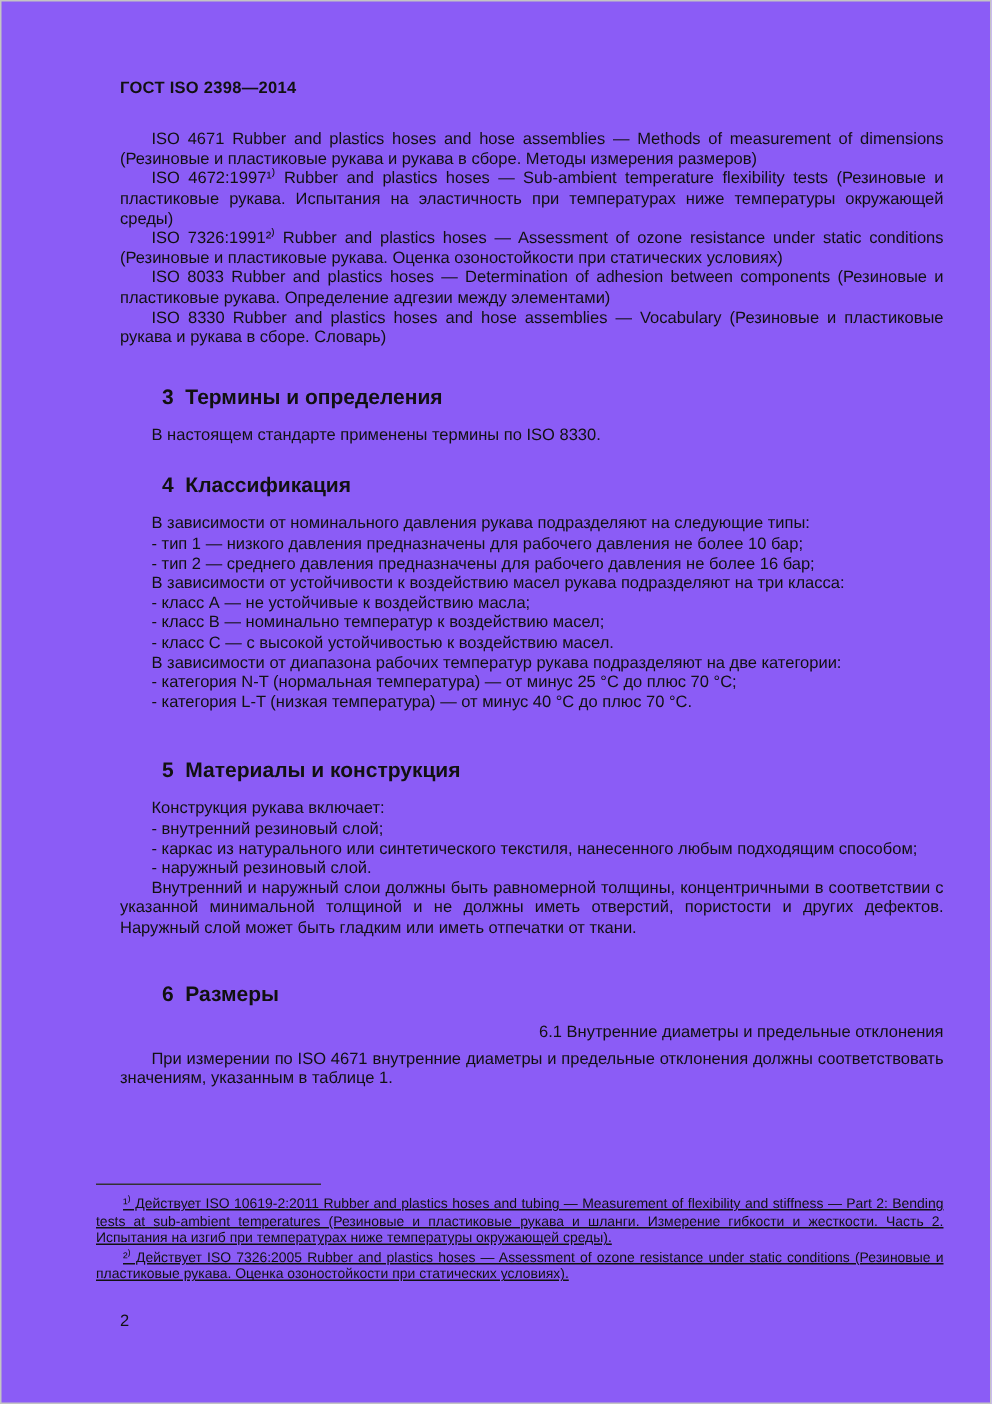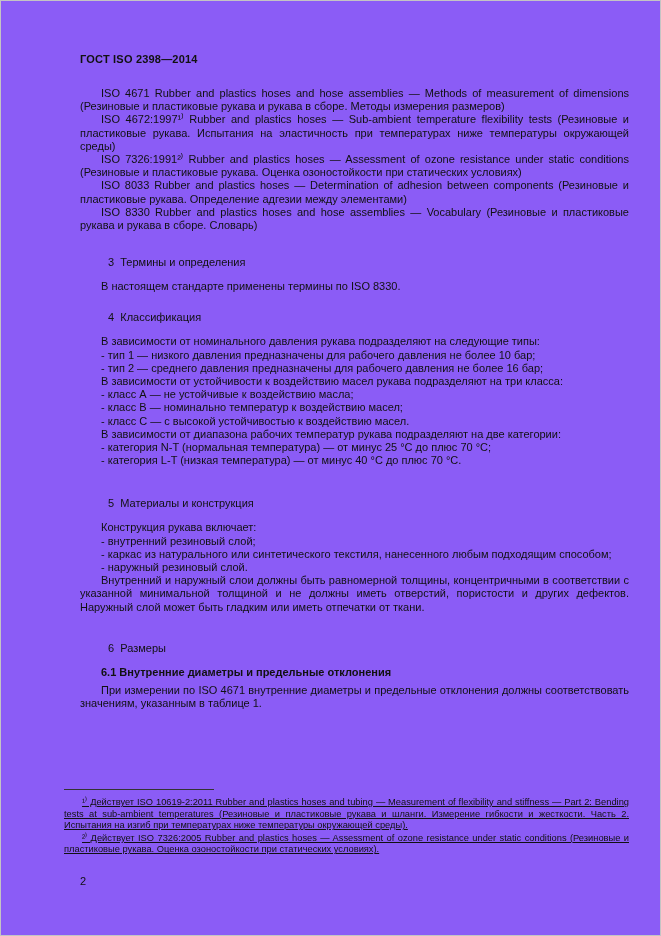--- a/index.html
+++ b/index.html
@@ -27,33 +27,34 @@
     position: absolute;
     top: 86px; left: 79px; right: 31px;
   }
   p.body {
     font-size: 11px;
     line-height: 13.2px;
     text-align: justify;
     text-indent: 21px;
   }
   .heading {
-    font-size: 11px;
-    font-weight: normal;
+    font-size: 14px;
+    font-weight: bold;
     margin: 0 0 12px 28px;
     white-space: pre-wrap;
   }
   .heading.h-terms   { margin-top: 24px; }
   .heading.h-class   { margin-top: 18px; }
   .heading.h-mat     { margin-top: 30px; }
   .heading.h-dim     { margin-top: 28px; }
   .subheading {
     font-size: 11px;
-    font-weight: bold;
+    font-weight: normal;
     margin: 0 0 6px 21px;
+    text-align: right;
   }
   .footnotes {
     position: absolute;
     top: 788px; left: 63px; right: 31px; text-decoration: underline;
   }
   .footnote-rule {
     width: 150px;
     border-top: 1px solid #333;
     margin-bottom: 7px;
   }

